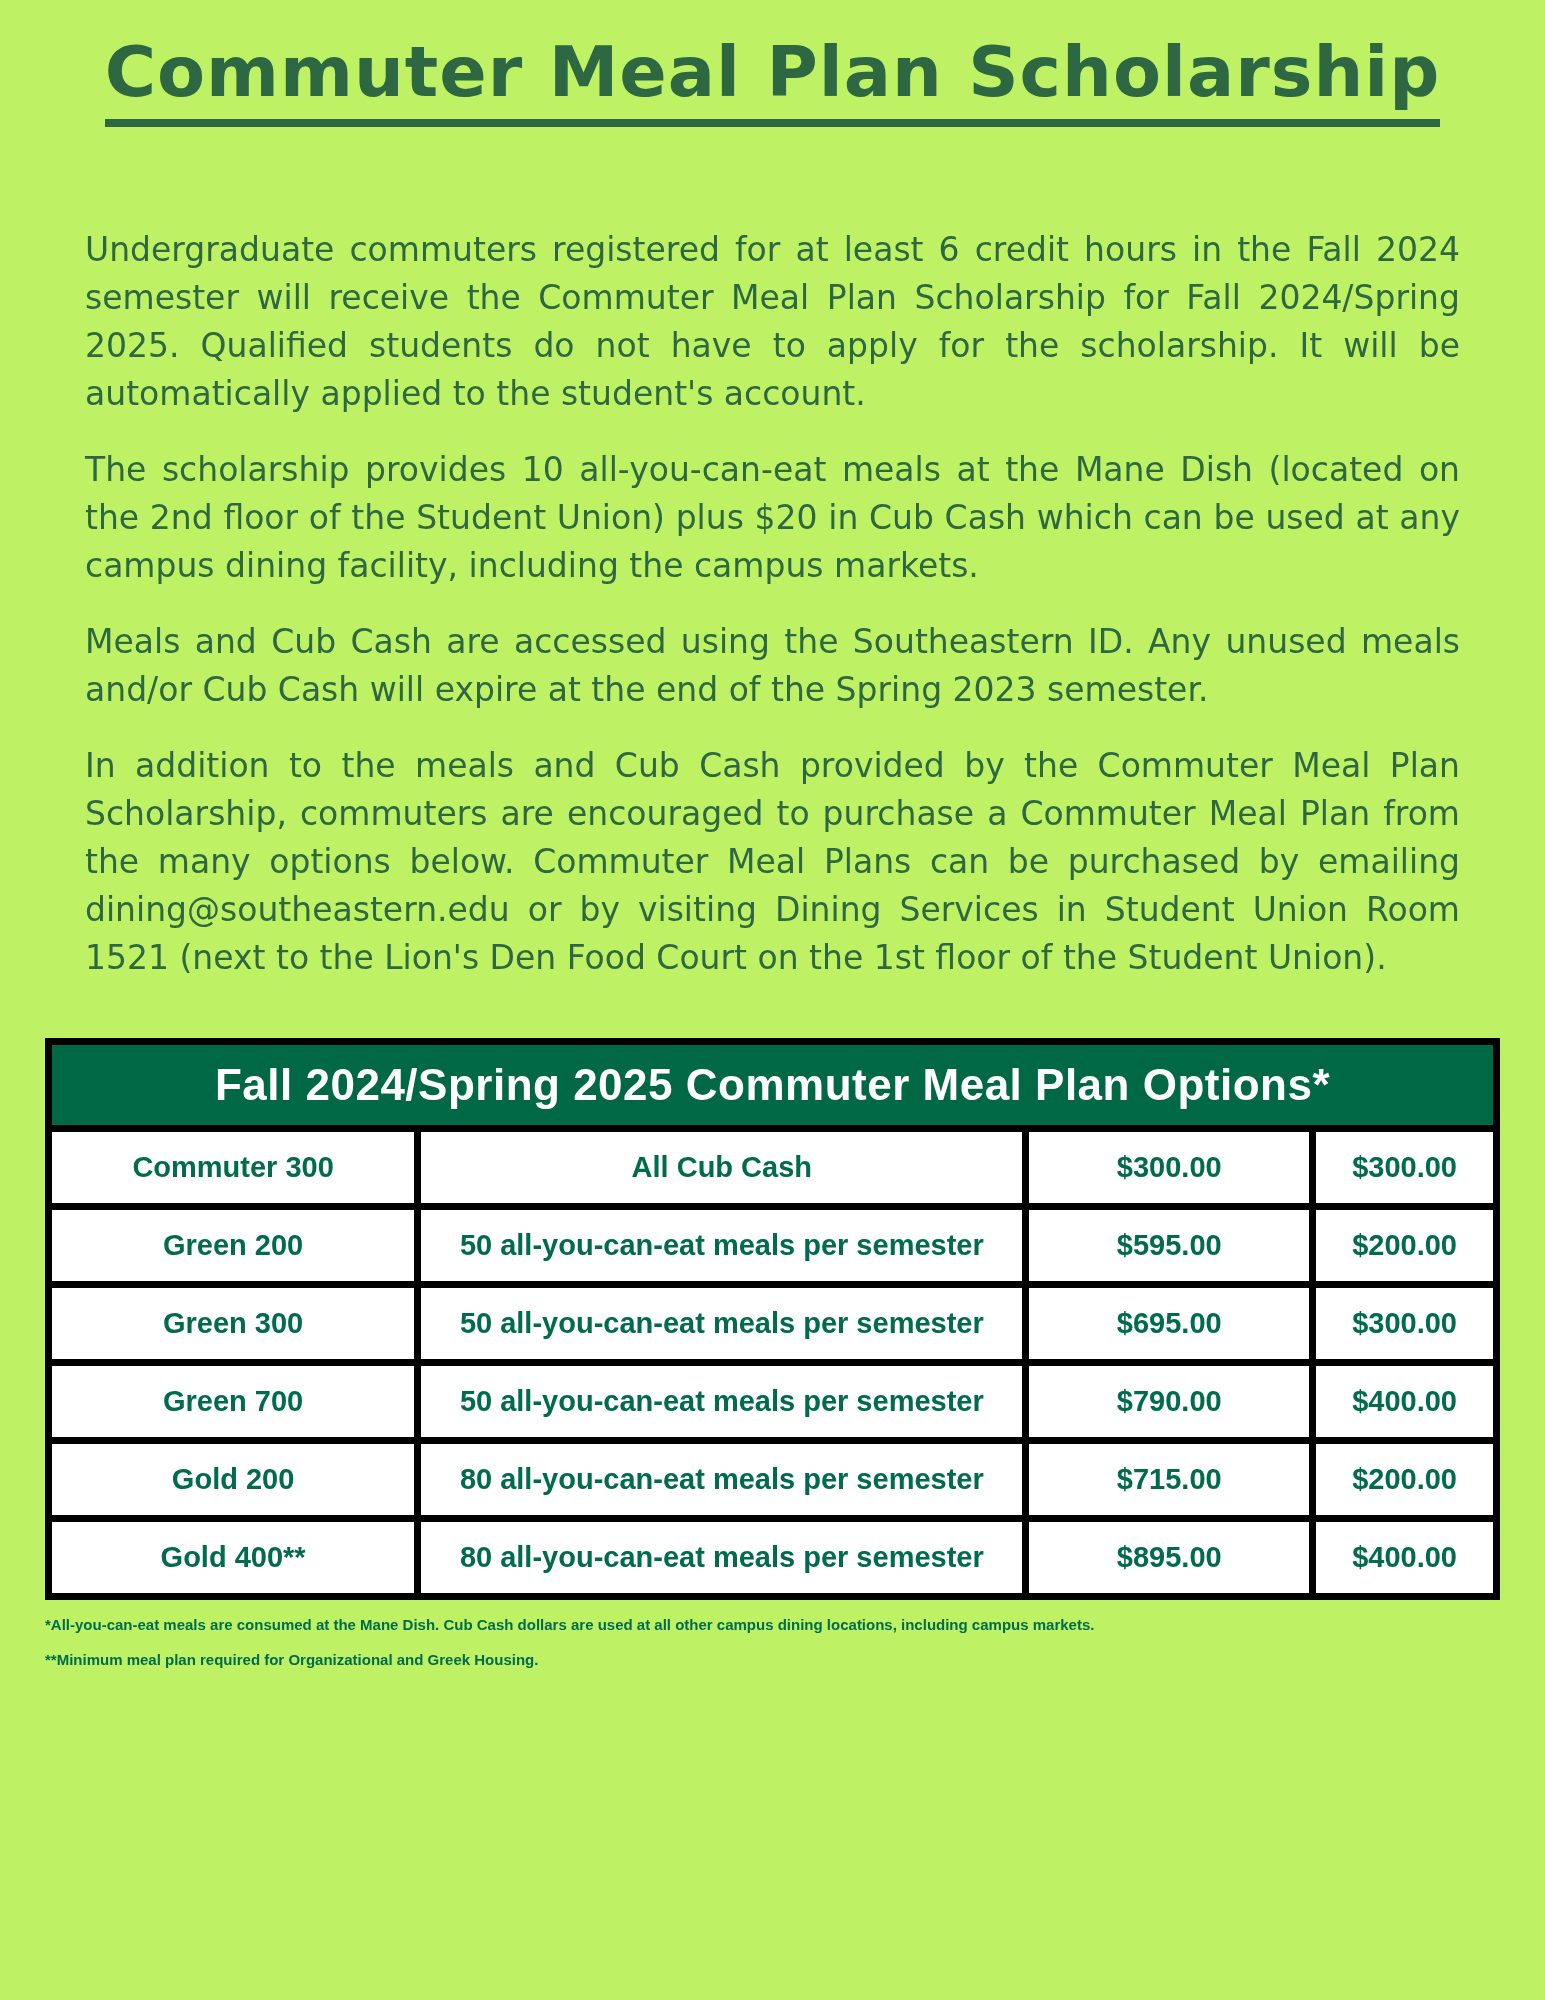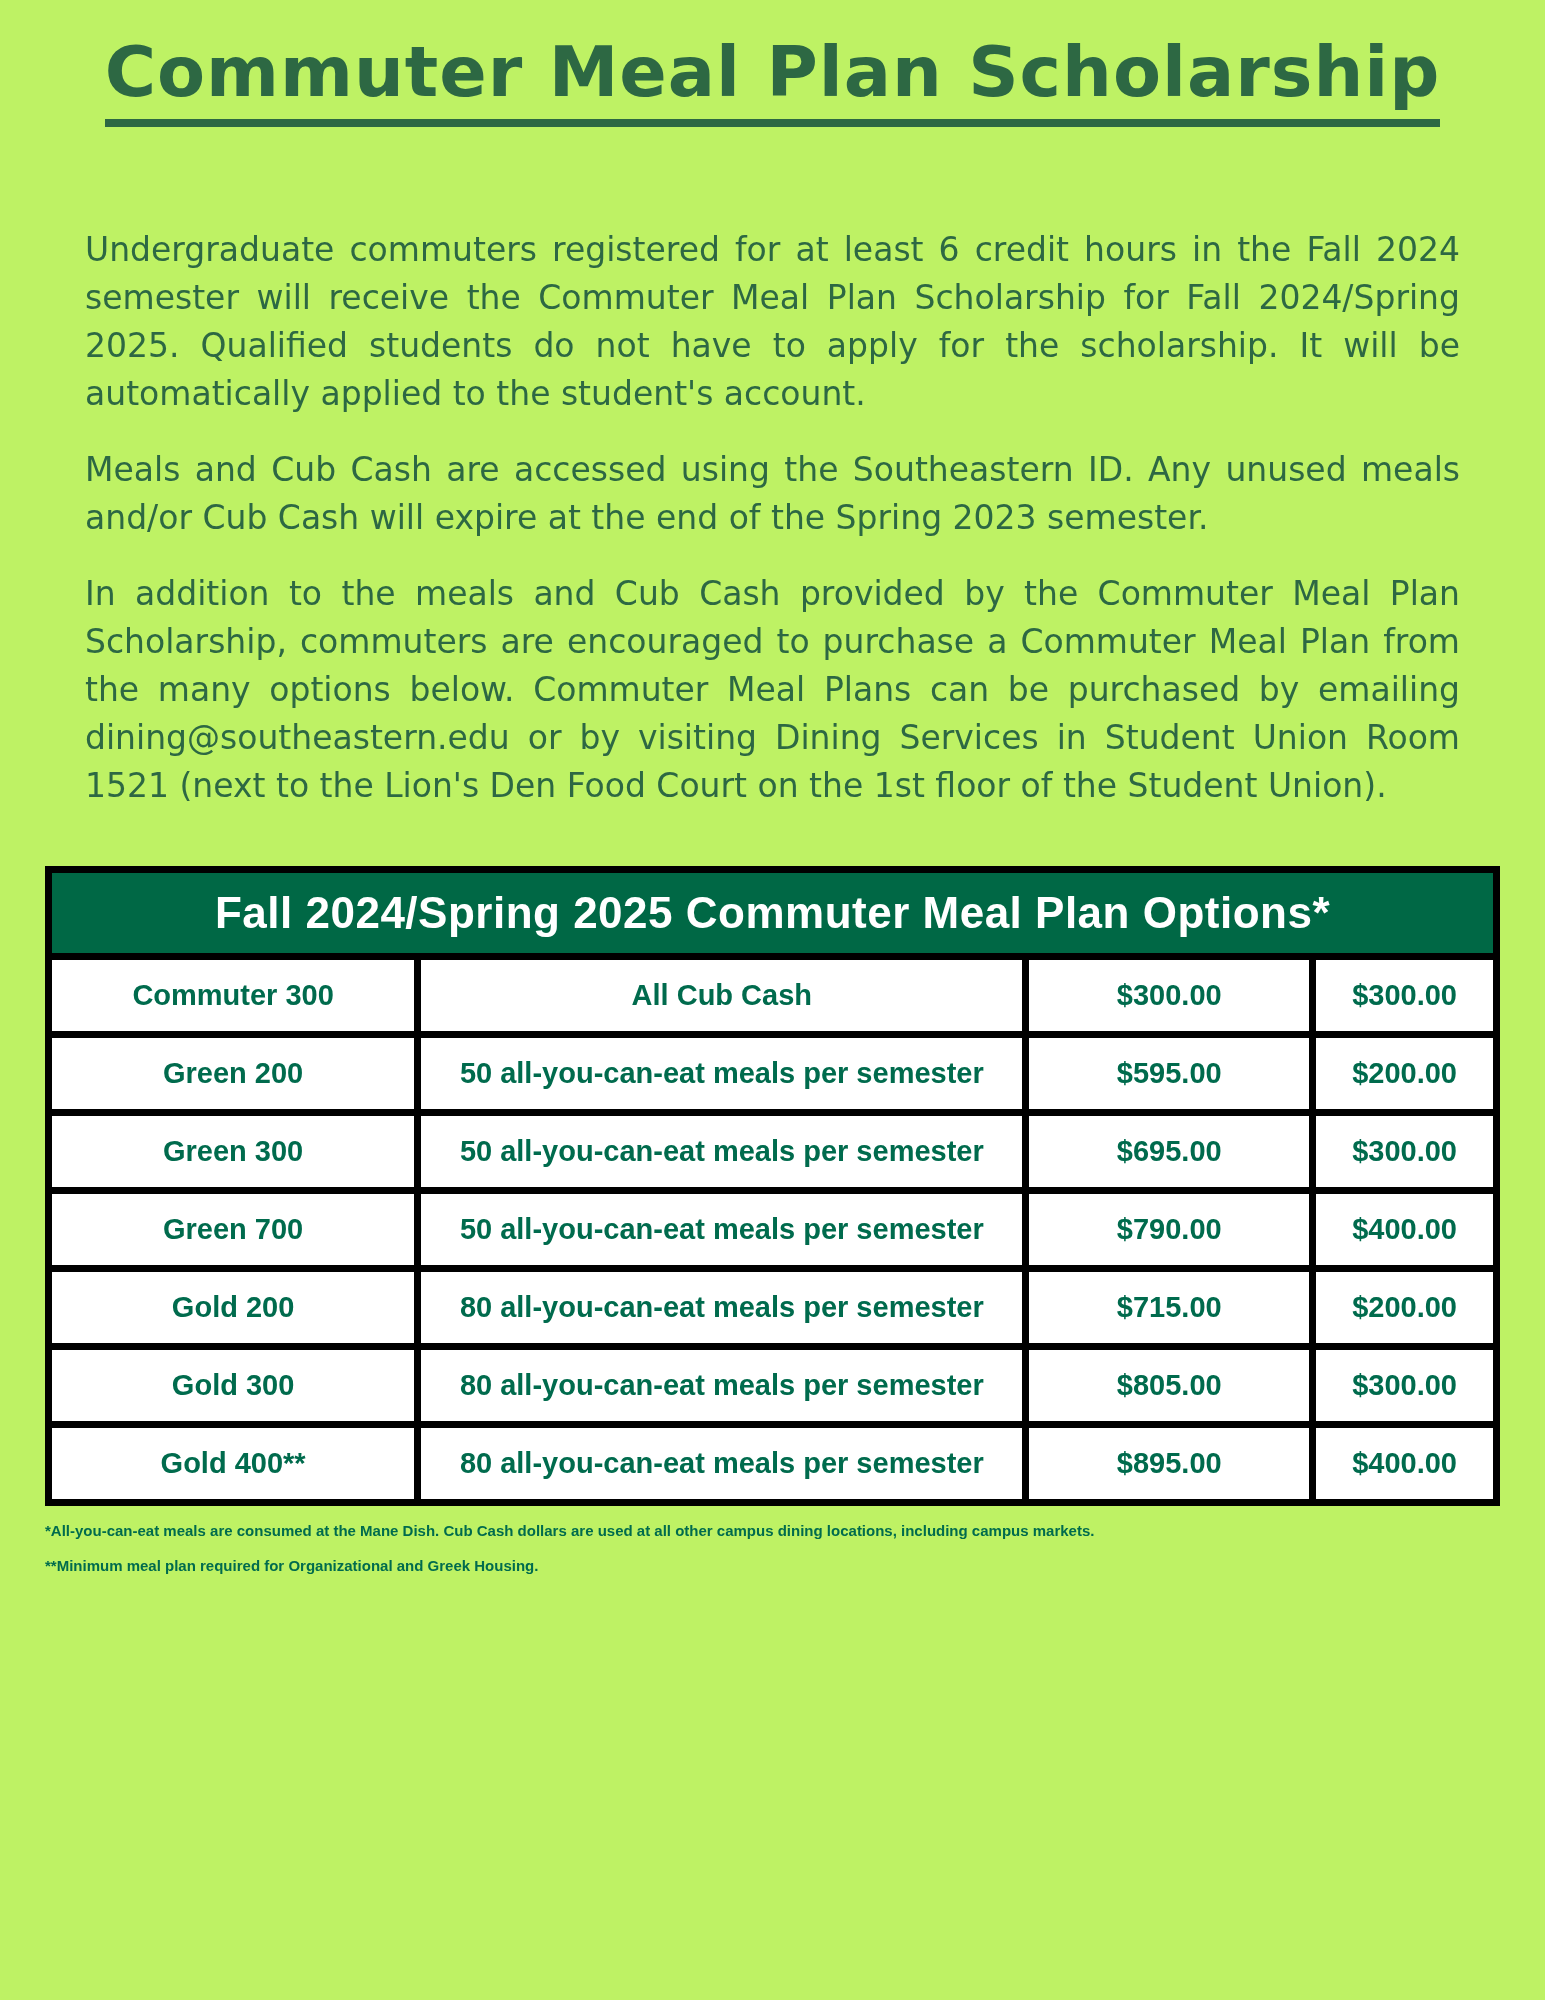--- a/index.html
+++ b/index.html
@@ -94,20 +94,21 @@
 </style>
 </head>
 <body>
 
 <div class="page">
 
   <h1 class="doc-title"><span class="underline">Commuter Meal Plan Scholarship</span></h1>
 
   <div class="content">
     <p class="first">Undergraduate commuters registered for at least 6 credit hours in the Fall 2024 semester will receive the Commuter Meal Plan Scholarship for Fall 2024/Spring 2025.  Qualified students do not have to apply for the scholarship.  It will be automatically applied to the student's account.</p>
+    <p>The scholarship provides 10 all-you-can-eat meals at the Mane Dish (located on the 2nd floor of the Student Union) plus $20 in Cub Cash which can be used at any campus dining facility, including the campus markets.</p>
     <p>Meals and Cub Cash are accessed using the Southeastern ID.  Any unused meals and/or Cub Cash will expire at the end of the Spring 2023 semester.</p>
     <p>In addition to the meals and Cub Cash provided by the Commuter Meal Plan Scholarship, commuters are encouraged to purchase a Commuter Meal Plan from the many options below.  Commuter Meal Plans can be purchased by emailing dining@southeastern.edu or by visiting Dining Services in Student Union Room 1521 (next to the Lion's Den Food Court on the 1st floor of the Student Union).</p>
   </div>
 
   <table class="plan-table">
     <colgroup>
       <col style="width:25.5%">
       <col style="width:42%">
       <col style="width:19.8%">
       <col style="width:12.7%">
@@ -142,26 +143,20 @@
           <td>$790.00</td>
           <td>$400.00</td>
         </tr>
         <tr>
           <td>Gold 200</td>
           <td>80 all-you-can-eat meals per semester</td>
           <td>$715.00</td>
           <td>$200.00</td>
         </tr>
         <tr>
-          <td>Gold 300</td>
-          <td>80 all-you-can-eat meals per semester</td>
-          <td>$805.00</td>
-          <td>$300.00</td>
-        </tr>
-        <tr>
           <td>Gold 400**</td>
           <td>80 all-you-can-eat meals per semester</td>
           <td>$895.00</td>
           <td>$400.00</td>
         </tr>
       </tbody>
   </table>
 
   <div class="footnotes">
     <div>*All-you-can-eat meals are consumed at the Mane Dish. Cub Cash dollars are used at all other campus dining locations, including campus markets.</div>

